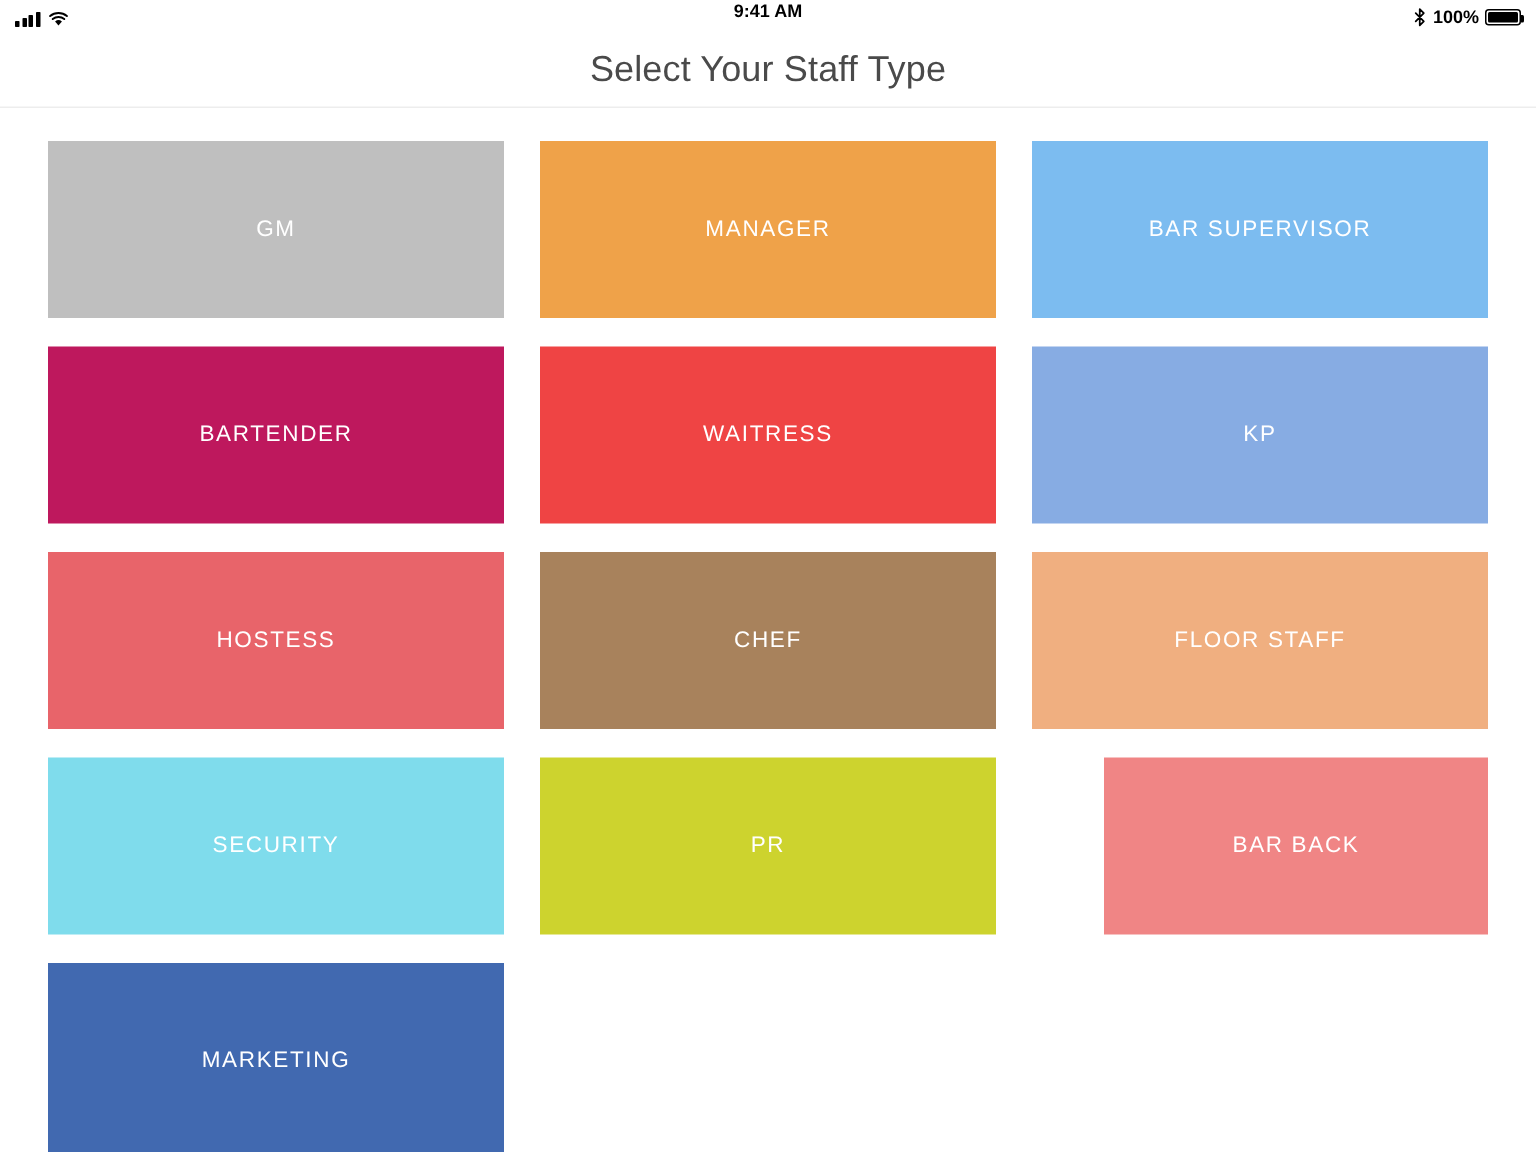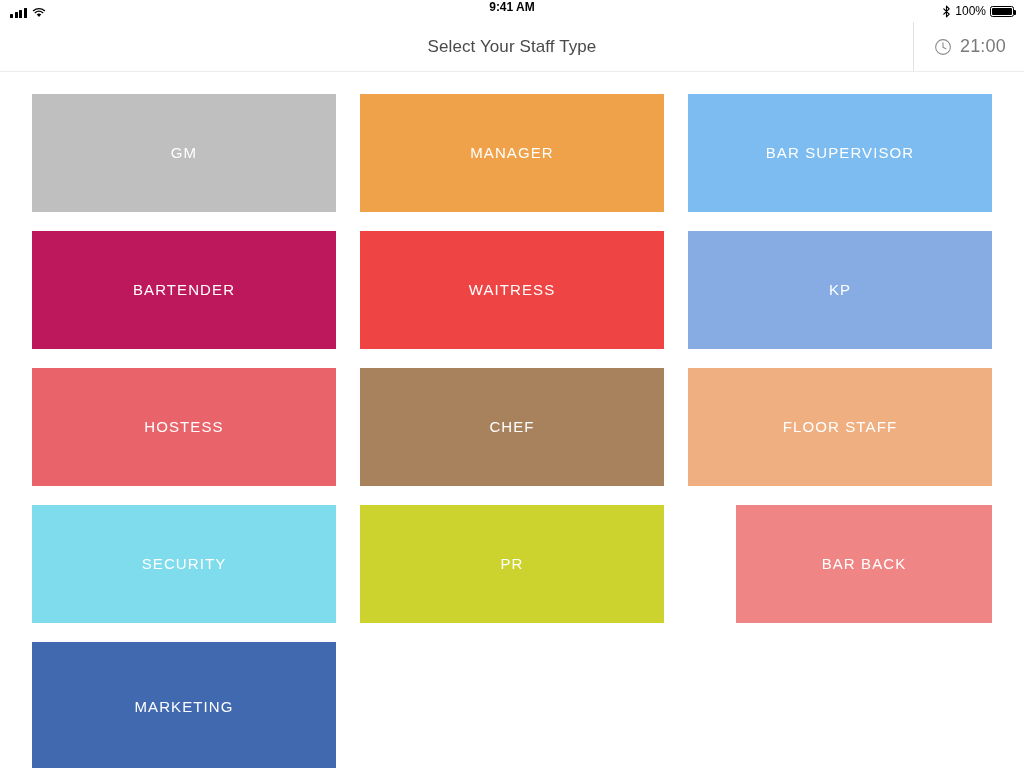--- a/index.html
+++ b/index.html
@@ -31,21 +31,21 @@
   .wifi svg { display:block; }
 
   .sb-center {
     position:absolute; left:0; right:0; top:0; bottom:0;
     display:flex; align-items:flex-start; justify-content:center;
     font-size:12px; font-weight:bold; letter-spacing:0px;
     pointer-events:none;
   }
   .sb-right {
     margin-left:auto; display:flex; align-items:center; gap:4px;
-    font-size:12px; font-weight:normal;
+    font-size:12px; font-weight:bold;
   }
   .bt { width:9px; height:13px; }
   .batt {
     position:relative; width:24px; height:11px;
     border:1px solid #000; border-radius:2.5px;
   }
   .batt::after {
     content:""; position:absolute; right:-3px; top:3px;
     width:2px; height:5px; background:#000; border-radius:0 1px 1px 0;
   }
@@ -56,21 +56,21 @@
 
   
   .header {
     position:relative;
     height:50px;
     background:#ffffff;
     display:flex; align-items:center; justify-content:center;
     border-bottom:1px solid #ededed;
   }
   .header-title {
-    font-size:17px;
+    font-size:24px;
     color:#4a4a4a;
     font-weight:normal;
     letter-spacing:0.1px;
   }
   .header-clock {
     position:absolute; right:0; top:0; bottom:0;
     display:flex; align-items:center; gap:8px;
     padding:0 18px 0 20px;
     border-left:1px solid #e2e2e2;
     color:#7a7a7a;
@@ -139,29 +139,20 @@
     </span>
     <span>100%</span>
     <span class="batt">
         <span class="fill"></span>
       </span>
   </div>
 </div>
 
 <div class="header">
   <div class="header-title">Select Your Staff Type</div>
-  <div class="header-clock">
-    <span class="clock-icon">
-      <svg viewBox="0 0 20 20" width="18" height="18" aria-hidden="true">
-        <circle cx="10" cy="10" r="8.2" stroke="#8a8a8a" stroke-width="1.2" fill="none"></circle>
-        <path d="M10 5.2 L10 10.2 L13.2 12" stroke="#8a8a8a" stroke-width="1.2" fill="none" stroke-linecap="round" stroke-linejoin="round"></path>
-      </svg>
-    </span>
-    <span class="clock-time">21:00</span>
-  </div>
 </div>
 
 <div class="grid">
   <div class="tile" style="background-color: rgb(191, 191, 191);">
     <span class="tile-label">GM</span>
   </div>
   <div class="tile" style="background-color: rgb(239, 162, 73);">
     <span class="tile-label">MANAGER</span>
   </div>
   <div class="tile" style="background-color: rgb(124, 188, 240);">

